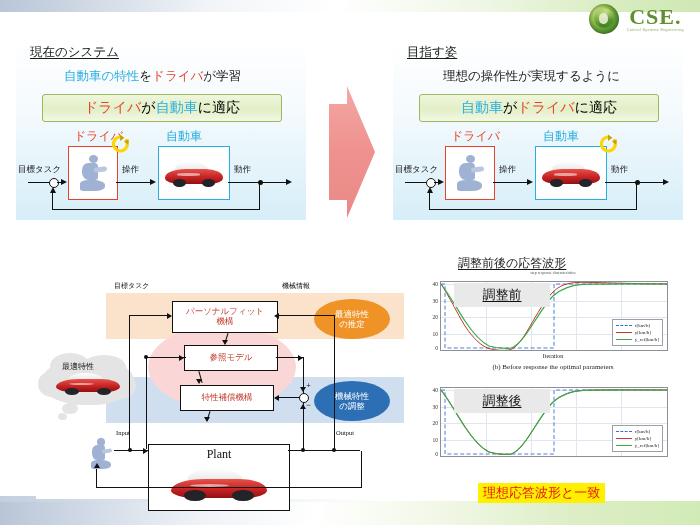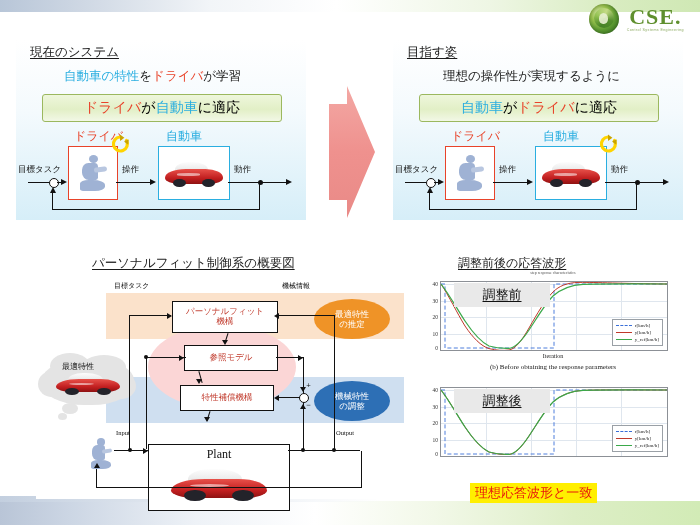--- a/index.html
+++ b/index.html
@@ -173,21 +173,21 @@
 
   .stamp{position:absolute;display:flex;align-items:center;justify-content:center;
     background:#e9e9e9;font-family:"DejaVu Sans",sans-serif;font-size:13px;color:#111;
     text-decoration:underline;text-underline-offset:2px;padding:1px 8px;z-index:5;}
 
   .legend{position:absolute;right:4px;bottom:4px;background:#fff;border:1px solid #9aa0a6;padding:2px 3px;z-index:4;}
   .legend .row{display:flex;align-items:center;gap:3px;height:7px;}
   .legend .swatch{width:16px;height:0;border-top:1.2px solid #333;}
   .legend .lt{font-family:"Liberation Serif","DejaVu Serif",serif;font-size:5px;color:#222;white-space:nowrap;}
 
-  .highlight{position:absolute;left:60px;top:228px;background:#ffef00;color:#e8180b;
+  .highlight{position:absolute;left:68px;top:228px;background:#ffef00;color:#e8180b;
     font-family:"DejaVu Sans",sans-serif;font-size:13px;padding:1px 5px;white-space:nowrap;}
 </style>
 </head>
 <body>
 
 <div class="slide">
 
   <div class="top-band"></div>
   <div class="bottom-band"></div>
 
@@ -330,21 +330,20 @@
           <stop offset="0%" stop-color="#f3a8a4"></stop>
           <stop offset="50%" stop-color="#ef918e"></stop>
           <stop offset="100%" stop-color="#e98a87"></stop>
         </linearGradient>
       </defs>
       <polygon points="14,18 32,18 32,0 60,66 32,132 32,114 14,114" fill="url(#ag)"></polygon>
     </svg>
   </div>
 
   <div class="bl">
-    <div class="bl-title">パーソナルフィット制御系の概要図</div>
 
     <div class="bl-canvas">
       <div class="hband orange"></div>
       <div class="hband blue"></div>
       <div class="pink-ell"></div>
 
       <div class="mini-lbl" style="left:78px;top:4px;">目標タスク</div>
       <div class="mini-lbl" style="left:246px;top:4px;">機械情報</div>
 
       <div class="bbox ref">
@@ -489,21 +488,21 @@
               <span class="lt">y[km/h]</span>
             </div>
           <div class="row">
               <span class="swatch" style="border-top:1.4px solid #3aa94a;"></span>
               <span class="lt">y_ref[km/h]</span>
             </div>
         </div>
       </div>
       <div class="stamp" style="left:36px;top:6px;width:80px;height:22px;">調整前</div>
       <div class="xlabel">Iteration</div>
-      <div class="caption">(b) Before obtaining the response parameters</div>
+      <div class="caption">(b) Before response the optimal parameters</div>
     </div>
 
     <div class="chartwrap two">
       <div class="plot">
         <div class="grid-h" style="top:2px;"></div>
         <div class="grid-h" style="top:18.5px;"></div>
         <div class="grid-h" style="top:35px;"></div>
         <div class="grid-h" style="top:51.5px;"></div>
         <div class="grid-v" style="left:45px;"></div>
         <div class="grid-v" style="left:90px;"></div>

